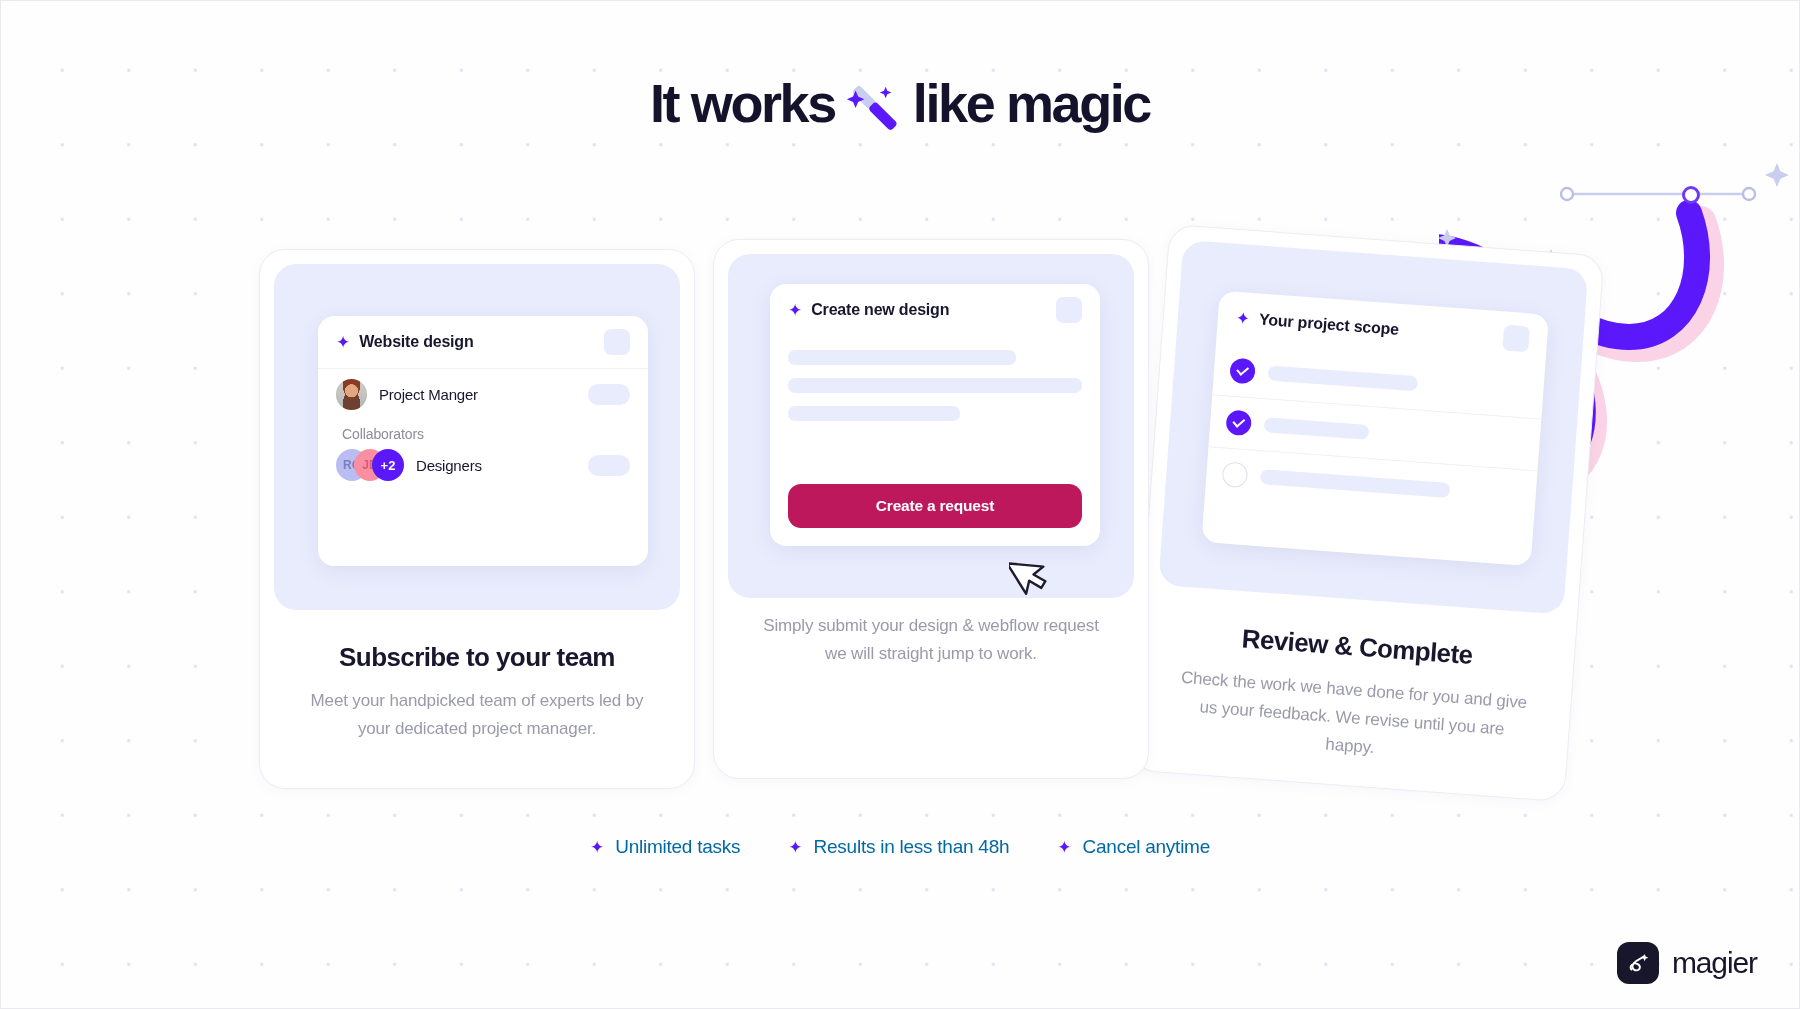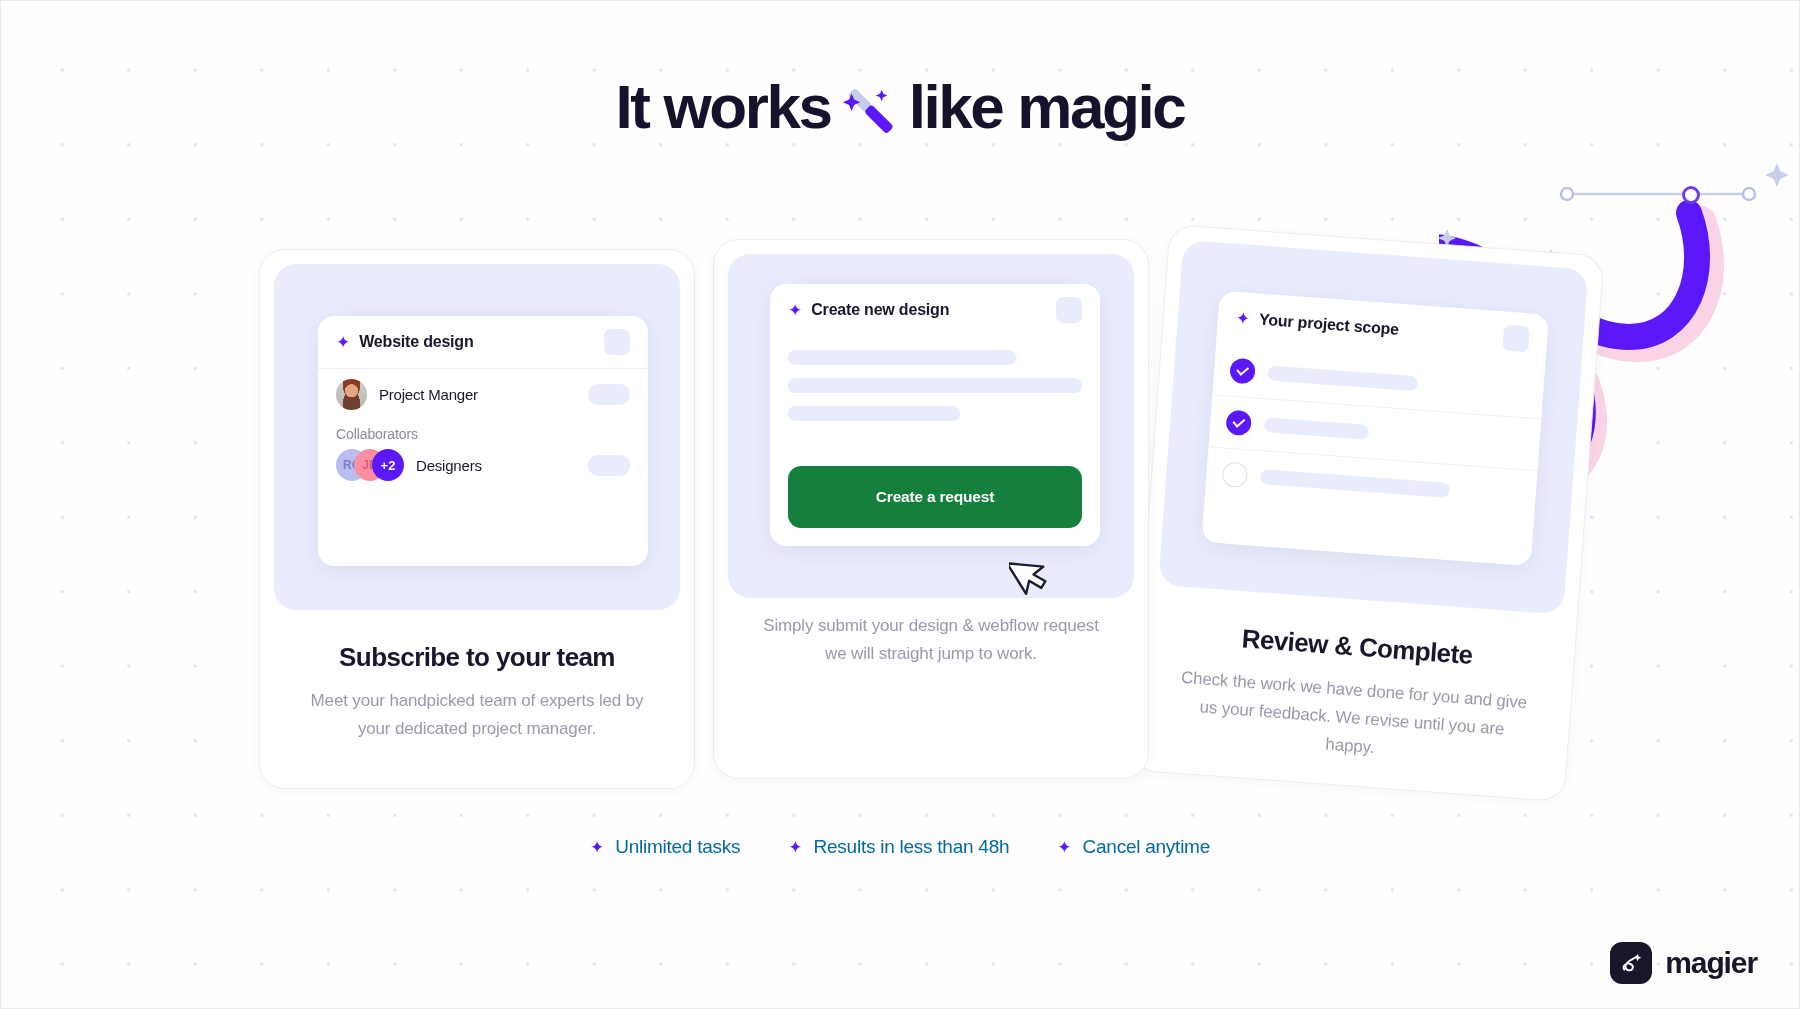--- a/index.html
+++ b/index.html
@@ -25,21 +25,21 @@
     background-position:28px 32px;
     opacity:.85;
     pointer-events:none;
   }
 
   
   .headline{
     position:absolute;
     top:72px; left:0; right:0;
     text-align:center;
-    font-size:62px;
+    font-size:54px;
     font-weight:700;
     letter-spacing:-2.4px;
     color:#14132b;
     line-height:1.1;
     white-space:nowrap;
     display:flex; align-items:center; justify-content:center; gap:8px;
   }
   .headline .wand{
     display:inline-block;
     width:62px;height:62px;
@@ -118,21 +118,21 @@
     background:
       radial-gradient(circle at 50% 38%, #e0a882 0 26%, transparent 27%),
       radial-gradient(ellipse at 50% 16%, #8c3a22 0 40%, transparent 41%),
       radial-gradient(ellipse at 50% 86%, #6e4030 0 40%, transparent 41%),
       linear-gradient(#cfd0cd,#b6b7b3);
     box-shadow:inset 0 0 0 1px rgba(0,0,0,.04);
     flex:none;
   }
   .mlabel{ font-size:15px; font-weight:400; color:#18172e; letter-spacing:-.2px;}
   .mcollab{
-    font-size:14px; color:#8b8b9c; padding:0 18px; margin-top:6px;
+    font-size:14px; color:#8b8b9c; padding:0 24px; margin-top:6px;
     letter-spacing:-.1px;
   }
   .mrow.collabrow{ height:46px; }
   .stack{ display:flex; align-items:center; margin-right:12px;}
   .ava{
     width:32px;height:32px;border-radius:50%;
     display:flex;align-items:center;justify-content:center;
     font-size:12px; font-weight:700; color:#fff;
     border:0; overflow:hidden;
   }
@@ -142,22 +142,22 @@
   .ava.a3{ background:#5b18fa; color:#ffffff; font-size:13px;}
 
   
   .sk{ background:#e9ecfd; border-radius:7px; height:15px; margin:0 18px 13px; }
   .sk.w72{ width:69%; }
   .sk.w96{ width:89%; }
   .sk.w55{ width:52%; }
 
   .cta{
     position:absolute; left:18px; right:18px; bottom:18px;
-    height:62px;
-    background:#15803d;
+    height:44px;
+    background:#be185d;
     border-radius:13px;
     color:#fff;
     font-size:15.5px;
     font-weight:600;
     letter-spacing:-.2px;
     display:flex;align-items:center;justify-content:center;
     border:none;
     cursor:pointer;
   }
 
@@ -223,21 +223,21 @@
   .logo{
     position:absolute;
     right:42px; bottom:24px;
     display:flex; align-items:center; gap:13px;
   }
   .logo-mark{
     width:42px;height:42px;border-radius:12px;
     background:#17162a;
     display:flex;align-items:center;justify-content:center;
   }
-  .logo-text{ font-size:30px; font-weight:700; color:#17162a; letter-spacing:-1.1px; }
+  .logo-text{ font-size:30px; font-weight:400; color:#17162a; letter-spacing:-1.1px; }
 </style>
 </head>
 <body>
 
 <div class="page">
   <div class="dotgrid"></div>
 
   <h1 class="headline">
     <span>It works</span>
     <span class="wand">

